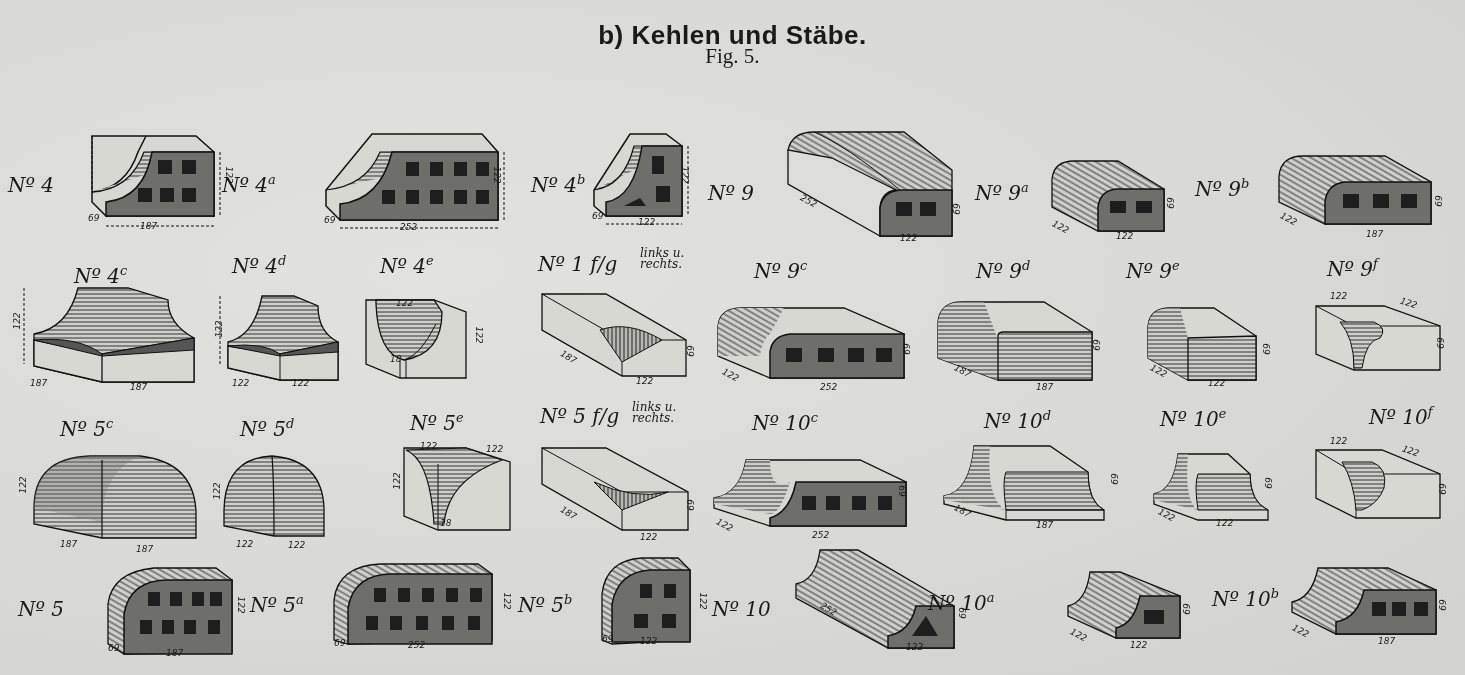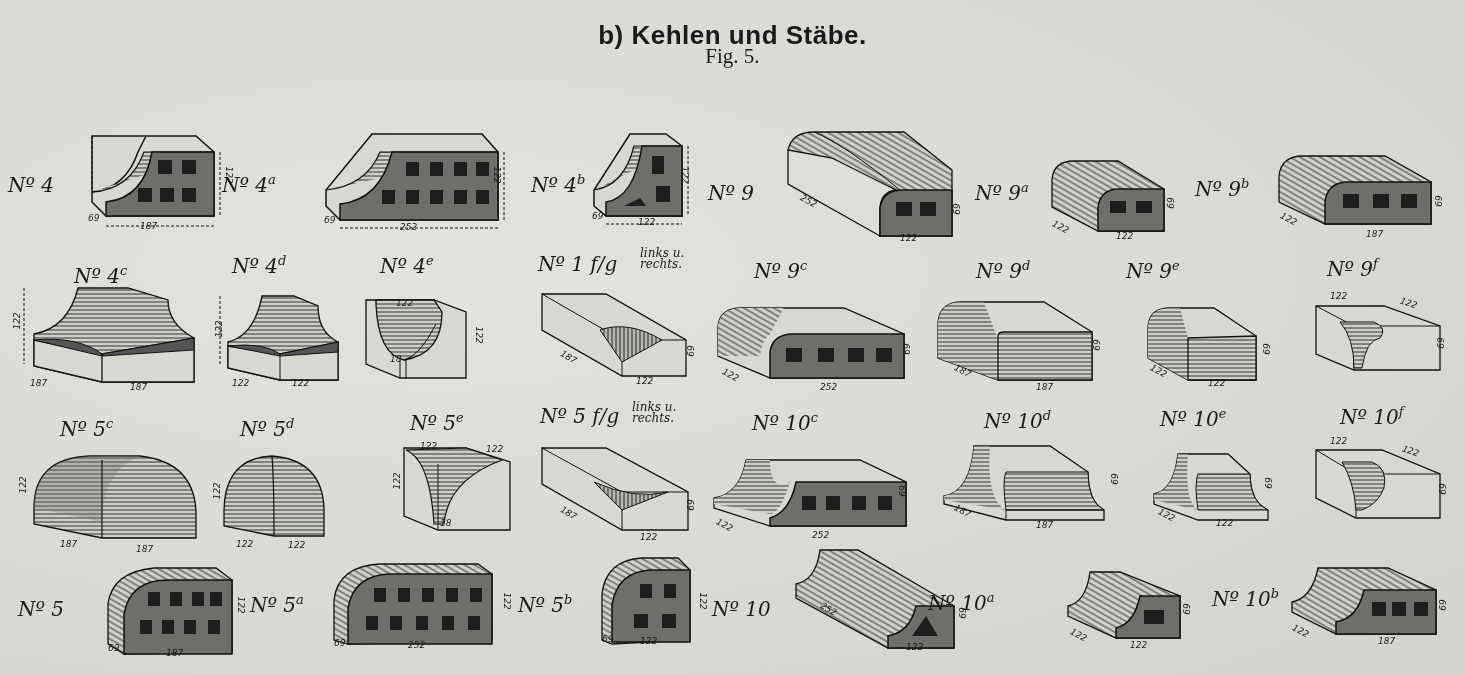--- a/index.html
+++ b/index.html
@@ -300,21 +300,21 @@
 <div class="lbl" style="left:1160px;top:406px"><span>Nº 10</span><sup>e</sup></div>
 <svg class="brick" style="left:1150px;top:448px" width="130" height="78">
   <path d="M4,46 Q24,42 28,6 L78,6 L100,26 Q100,54 118,62 L118,72 L48,72 L4,56 Z" fill="#d8d8d3" stroke="#111" stroke-width="1.3"></path>
   <path d="M4,46 Q24,42 28,6 L38,6 Q34,54 48,62 L4,52 Z" fill="url(#hatch)"></path>
   <path d="M48,62 Q44,36 48,26 L100,26 Q100,54 118,62 Z" fill="url(#hatch)" stroke="#111"></path>
 </svg>
 <div class="dim" style="left:1158px;top:510px;transform:rotate(28deg)">122</div>
 <div class="dim" style="left:1216px;top:518px">122</div>
 <div class="dim" style="left:1262px;top:478px;transform:rotate(90deg)">69</div>
 
-<div class="lbl" style="left:1340px;top:404px"><span>Nº 10</span><sup>f</sup></div>
+<div class="lbl" style="left:1369px;top:404px"><span>Nº 10</span><sup>f</sup></div>
 <svg class="brick" style="left:1312px;top:438px" width="140" height="86">
   <polygon points="4,12 70,12 128,36 128,80 44,80 4,60" fill="#d8d8d3" stroke="#111" stroke-width="1.3"></polygon>
   <line x1="4" y1="12" x2="44" y2="36" stroke="#111"></line>
     <line x1="44" y1="36" x2="128" y2="36" stroke="#111"></line>
     <line x1="44" y1="36" x2="44" y2="80" stroke="#111"></line>
   <path d="M30,24 L60,24 Q76,30 72,50 Q66,66 50,72 L44,72 Q42,44 30,24 Z" fill="url(#hatch)" stroke="#111"></path>
 </svg>
 <div class="dim" style="left:1330px;top:436px">122</div>
 <div class="dim" style="left:1402px;top:446px;transform:rotate(20deg)">122</div>
 <div class="dim" style="left:1436px;top:484px;transform:rotate(90deg)">69</div>

